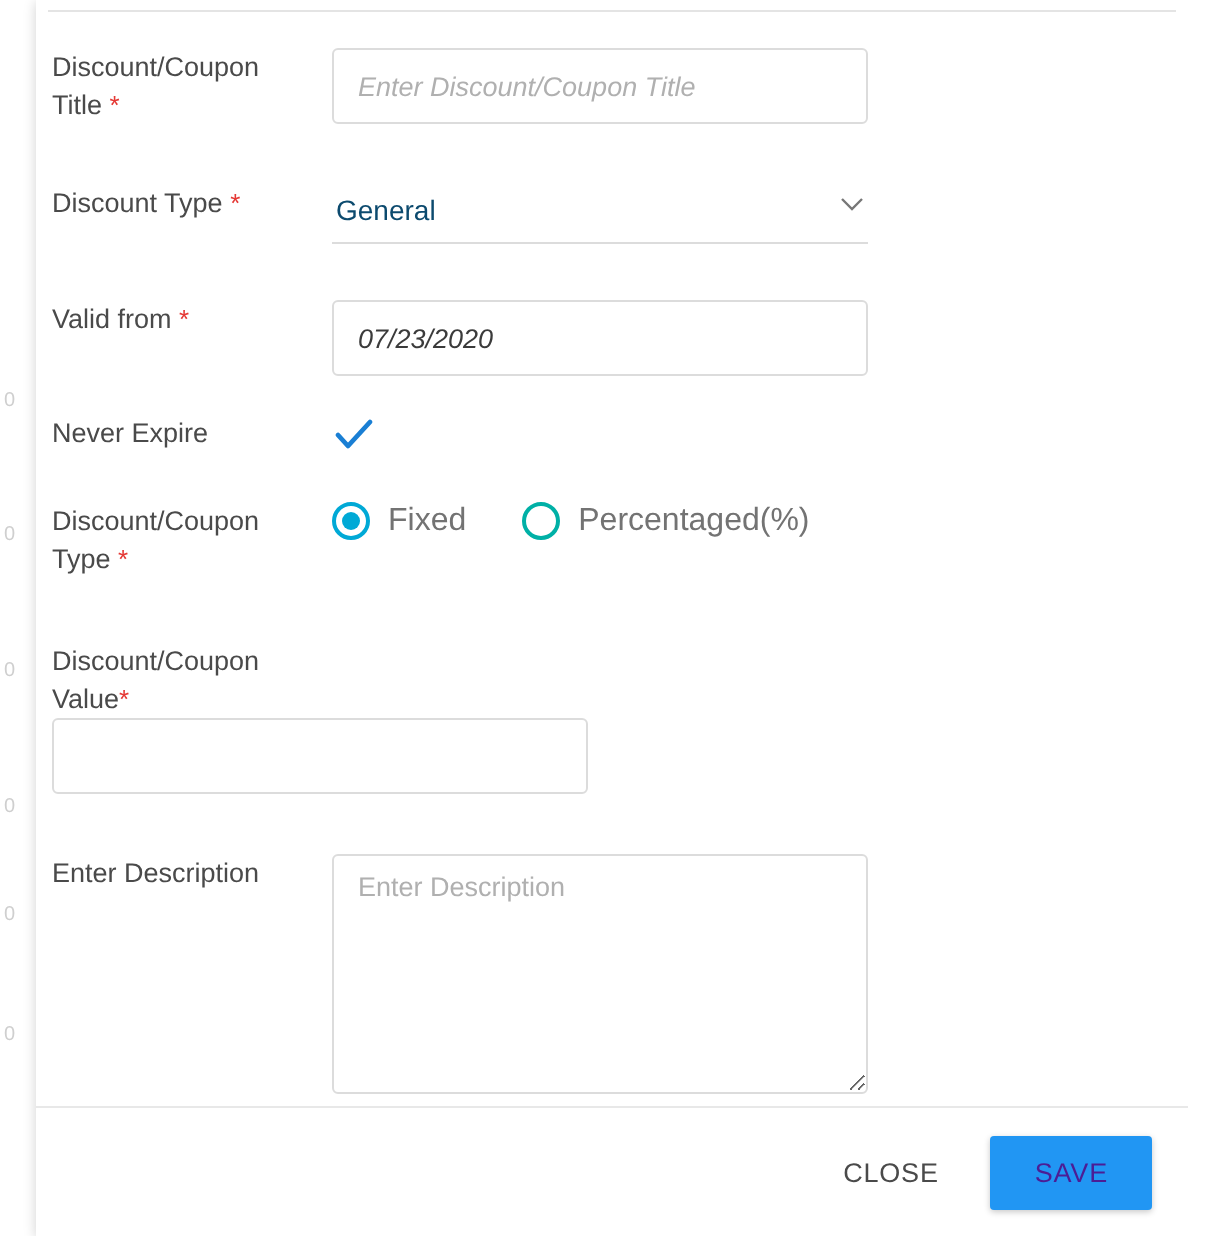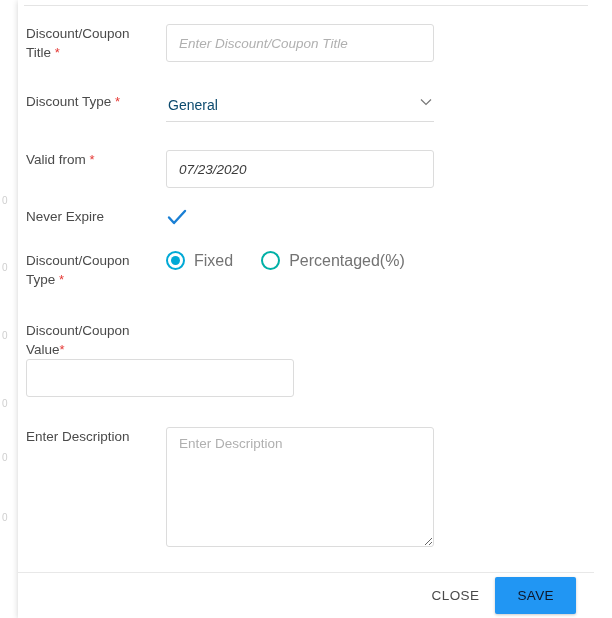--- a/index.html
+++ b/index.html
@@ -194,21 +194,21 @@
     box-sizing: border-box;
     background: #fff;
     border-radius: 1px;
   }
 
   .footer {
     position: absolute;
     left: 0;
     bottom: 0;
     width: 576px;
-    height: 46px;
+    height: 65px;
     border-top: 1px solid #e8e8e8;
     display: flex;
     align-items: center;
     justify-content: flex-end;
     padding-right: 18px;
     box-sizing: border-box;
     background: #fff;
   }
   .btn-close {
     background: transparent;
@@ -216,25 +216,26 @@
     color: #4a4a4a;
     font-family: "Liberation Sans", sans-serif;
     font-size: 13.5px;
     letter-spacing: .4px;
     padding: 10px 16px;
     cursor: pointer;
   }
   .btn-save {
     background: #2196f3;
     border: none;
-    color: #0f172a;
+    color: #4c1d95;
     font-family: "Liberation Sans", sans-serif;
     font-size: 13.5px;
     letter-spacing: .4px;
     padding: 11px 22px;
+    margin-left: 10px;
     border-radius: 2px;
     cursor: pointer;
     box-shadow: 0 1px 3px rgba(0,0,0,0.22);
   }
   .right-gutter {
     position: absolute;
     right: 0;
     top: 0;
     width: 18px;
     height: 618px;

